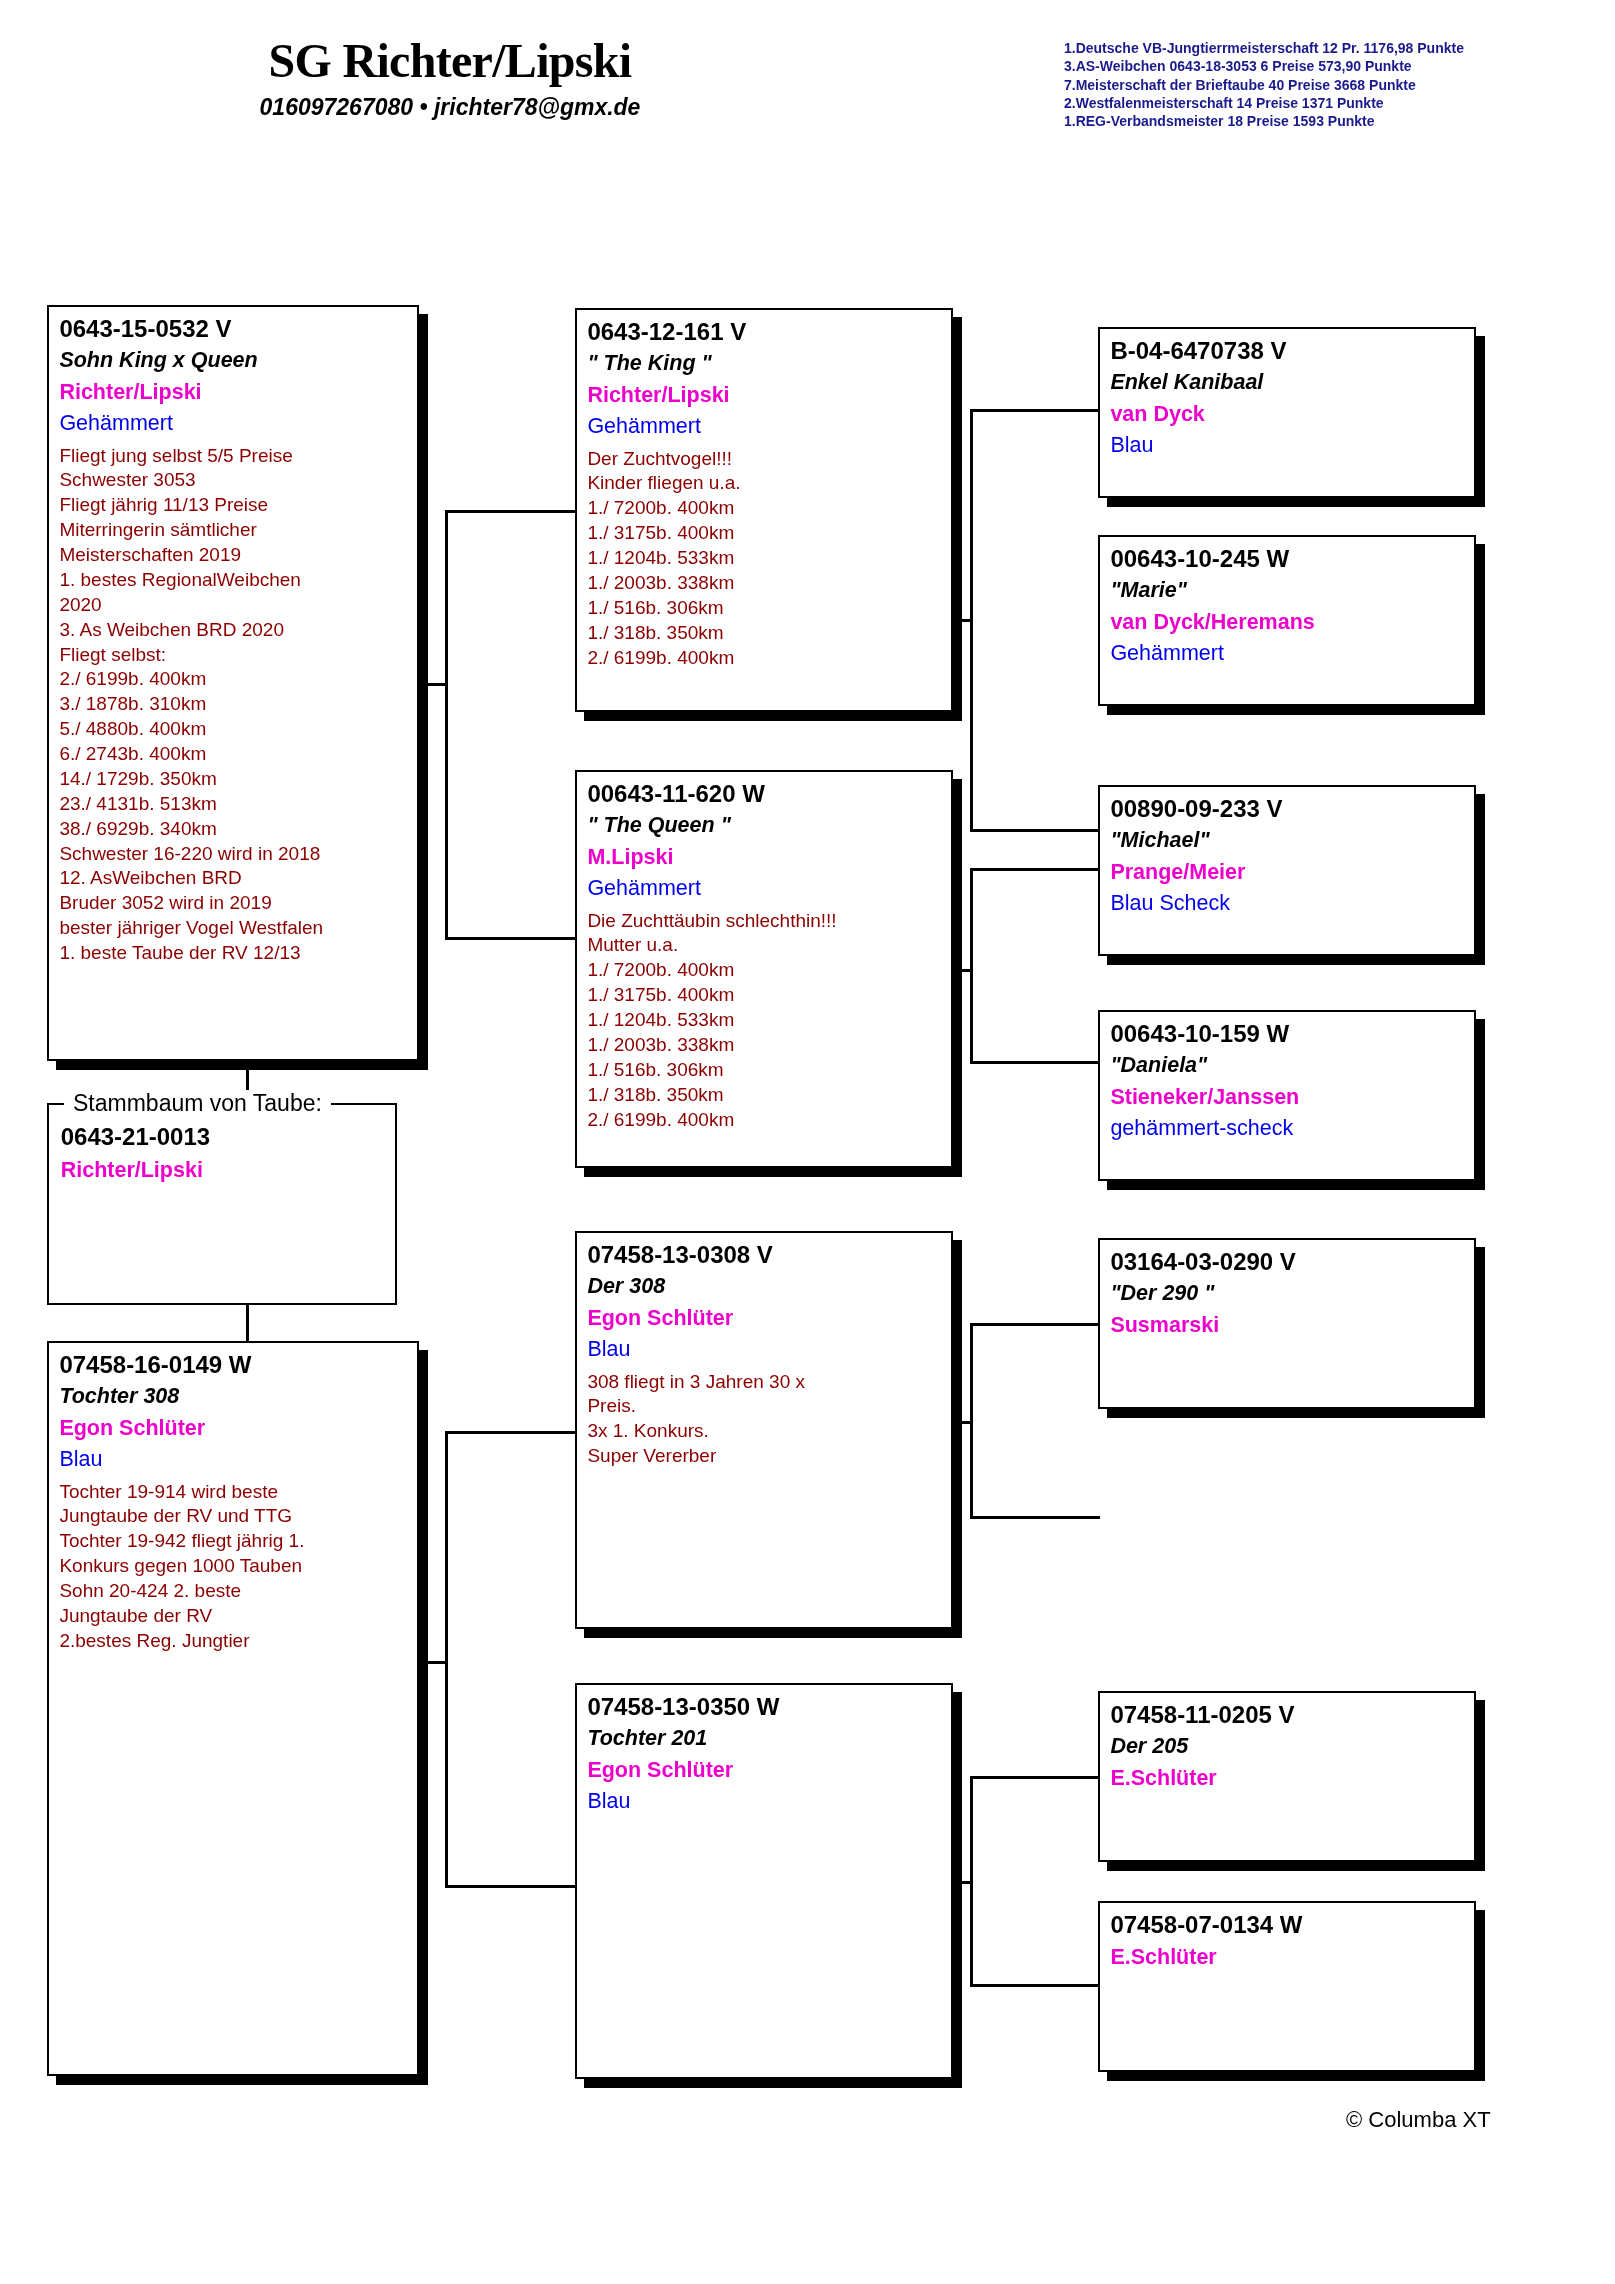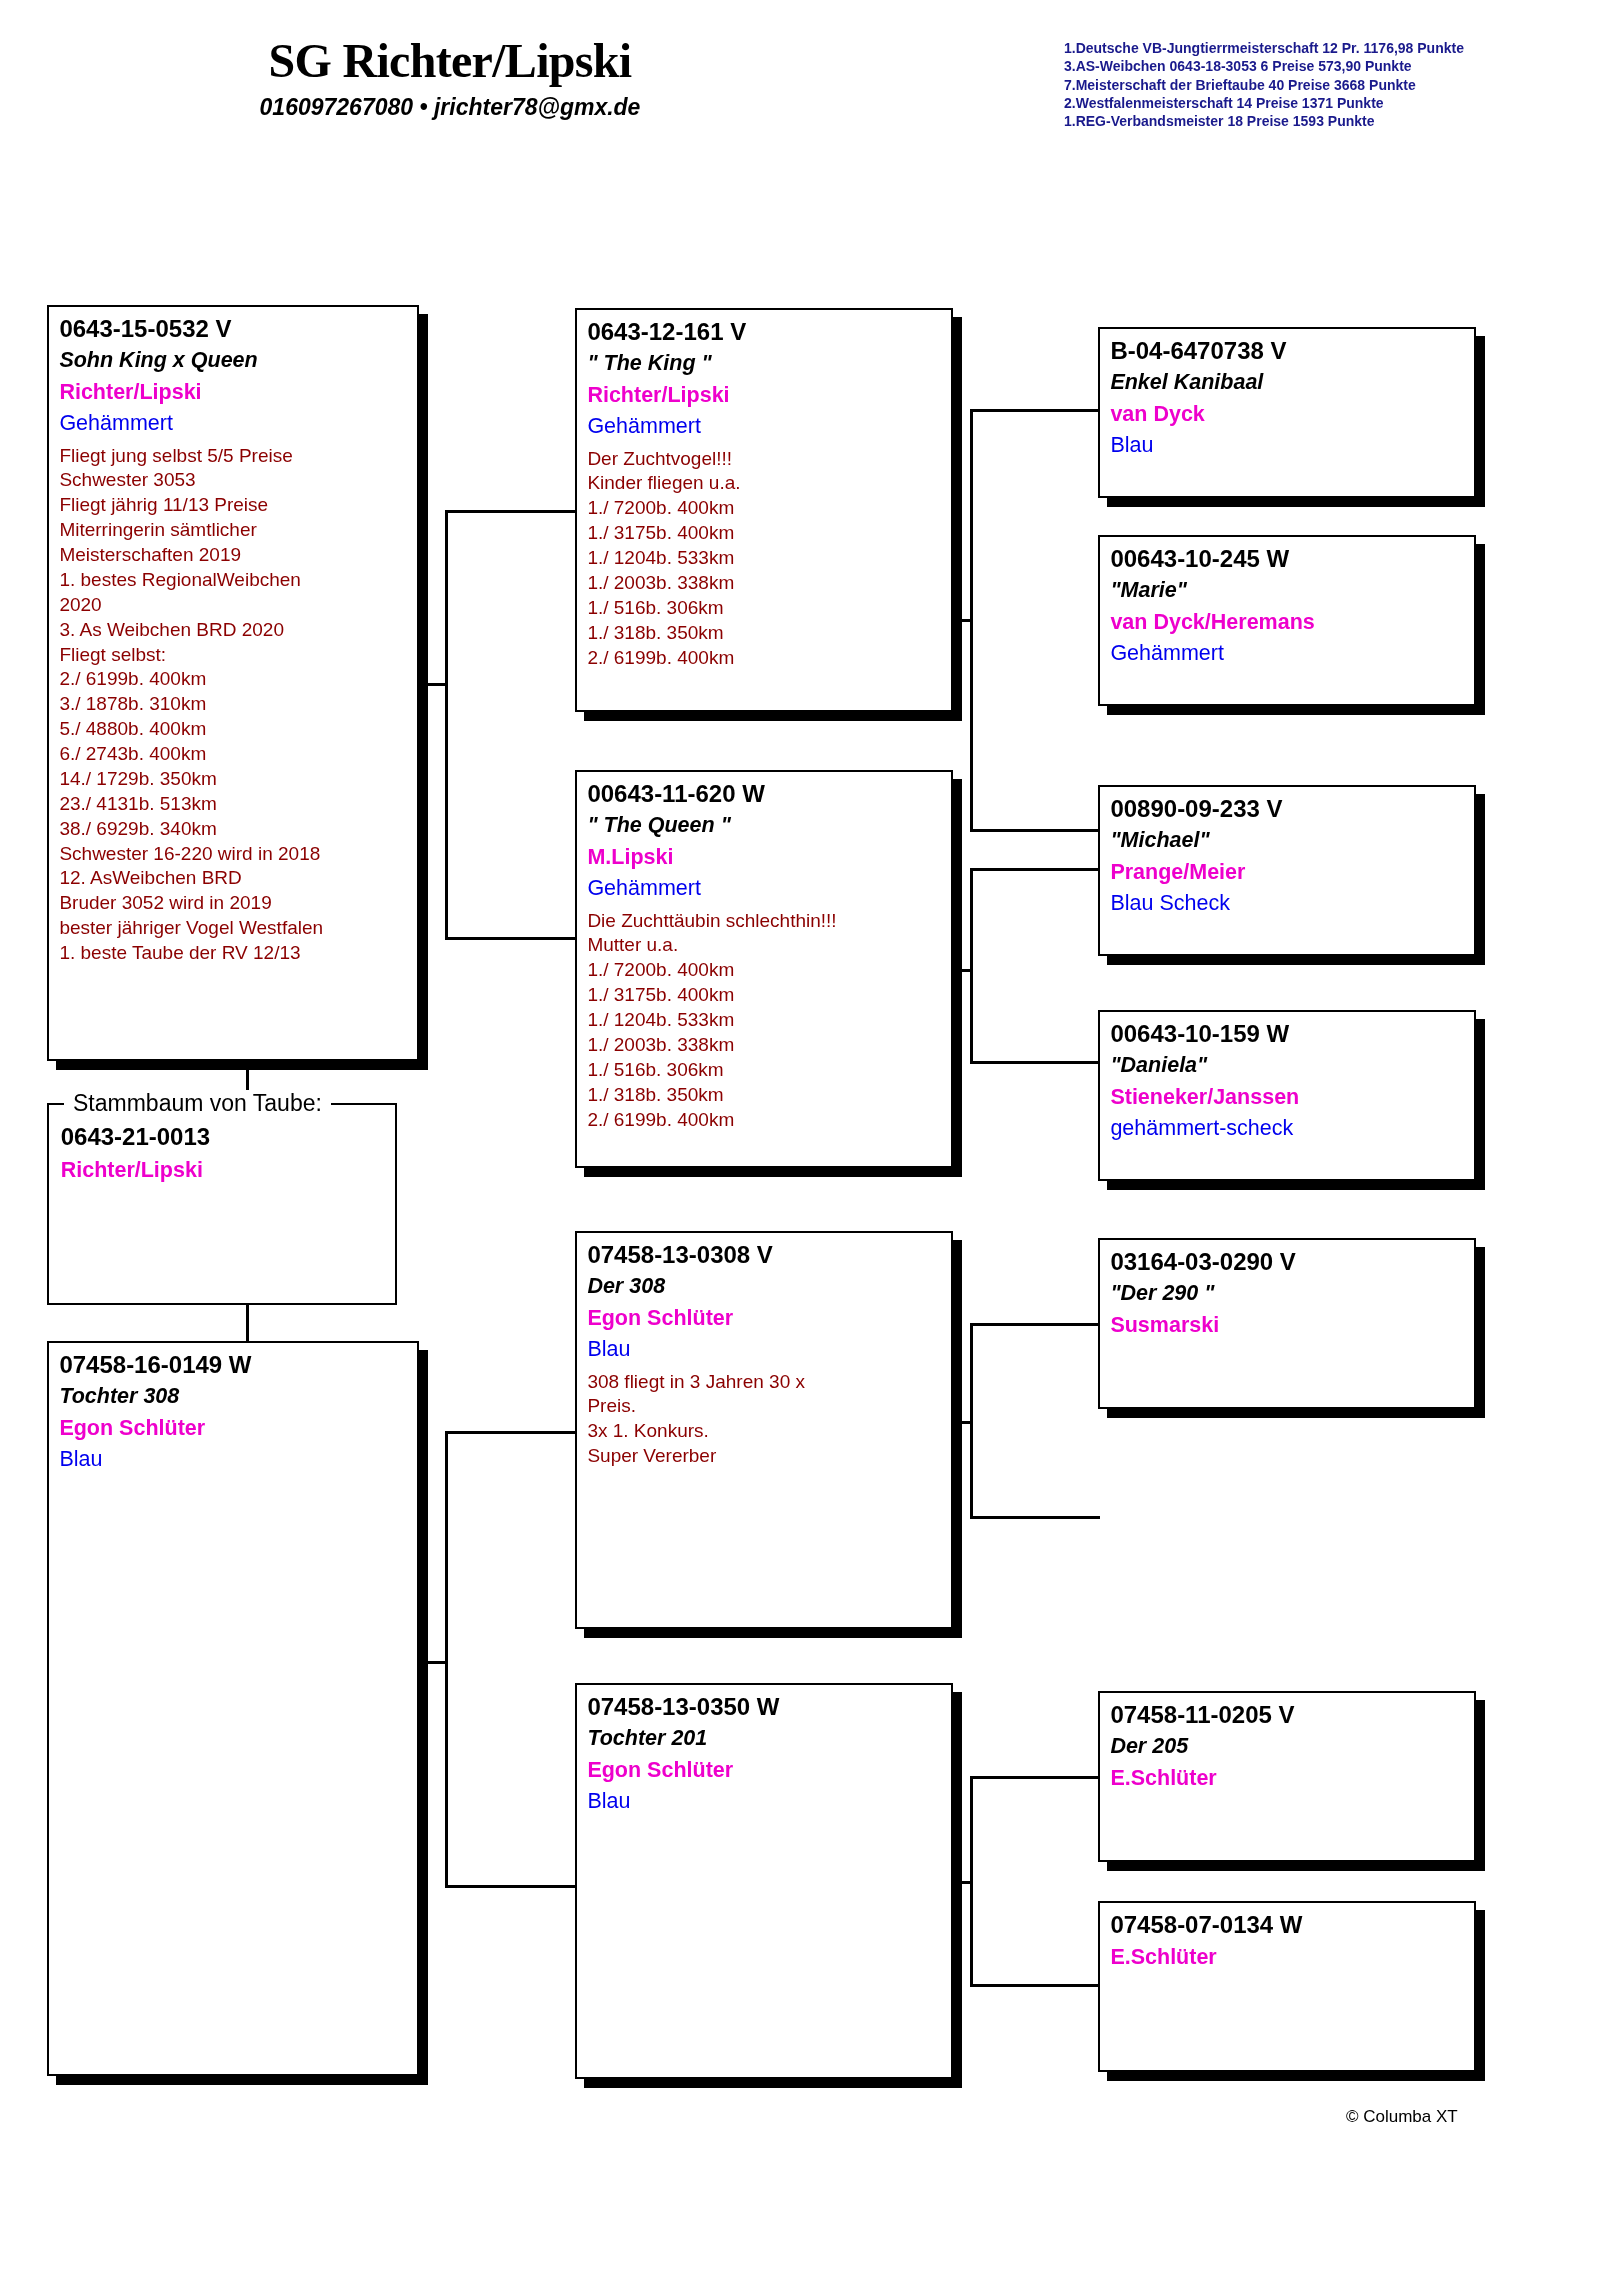--- a/index.html
+++ b/index.html
@@ -169,21 +169,21 @@
   
   .ln { position: absolute; background: #000; }
   .lnv { width: 2.6px; }
   .lnh { height: 2.6px; }
 
   
   #footer-credit {
     position: absolute;
     left: 1346px;
     top: 2107px;
-    font-size: 17px;
+    font-size: 22px;
     color: #000;
     white-space: nowrap;
   }
 </style>
 </head>
 <body>
 
 <div class="page">
 
   <div id="header-block">
@@ -258,20 +258,27 @@
 Bruder 3052 wird in 2019
 bester jähriger Vogel Westfalen
 1. beste Taube der RV 12/13</div>
   </div>
 
   <div class="pbox" id="box-dam">
     <div class="ring">07458-16-0149 W</div>
     <div class="nickname">Tochter 308</div>
     <div class="owner">Egon Schlüter</div>
     <div class="colour">Blau</div>
+    <div class="notes">Tochter 19-914 wird beste
+Jungtaube der RV und TTG
+Tochter 19-942 fliegt jährig 1.
+Konkurs gegen 1000 Tauben
+Sohn 20-424 2. beste
+Jungtaube der RV
+2.bestes Reg. Jungtier</div>
   </div>
 
   <div class="pbox" id="box-sire-sire">
     <div class="ring">0643-12-161 V</div>
     <div class="nickname">" The King "</div>
     <div class="owner">Richter/Lipski</div>
     <div class="colour">Gehämmert</div>
     <div class="notes">Der Zuchtvogel!!!
 Kinder fliegen u.a.
 1./  7200b. 400km

